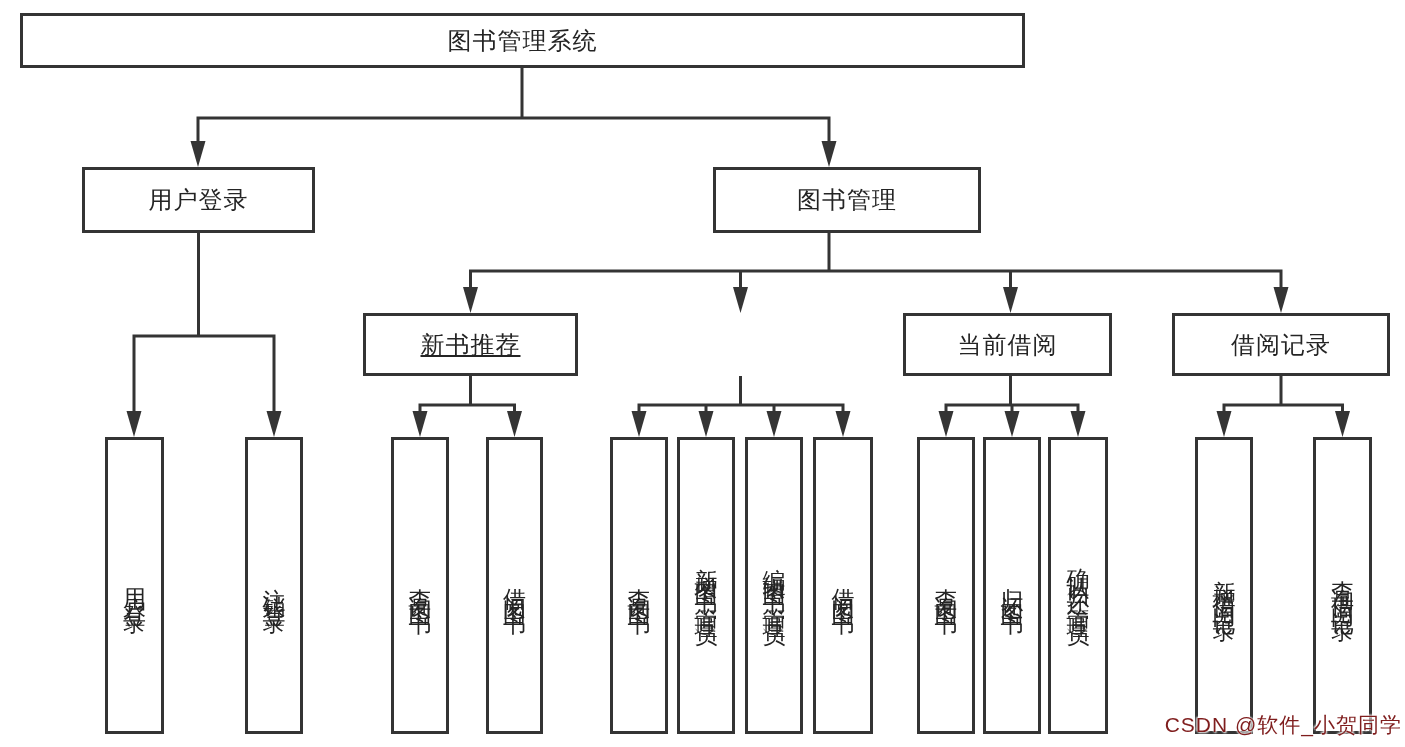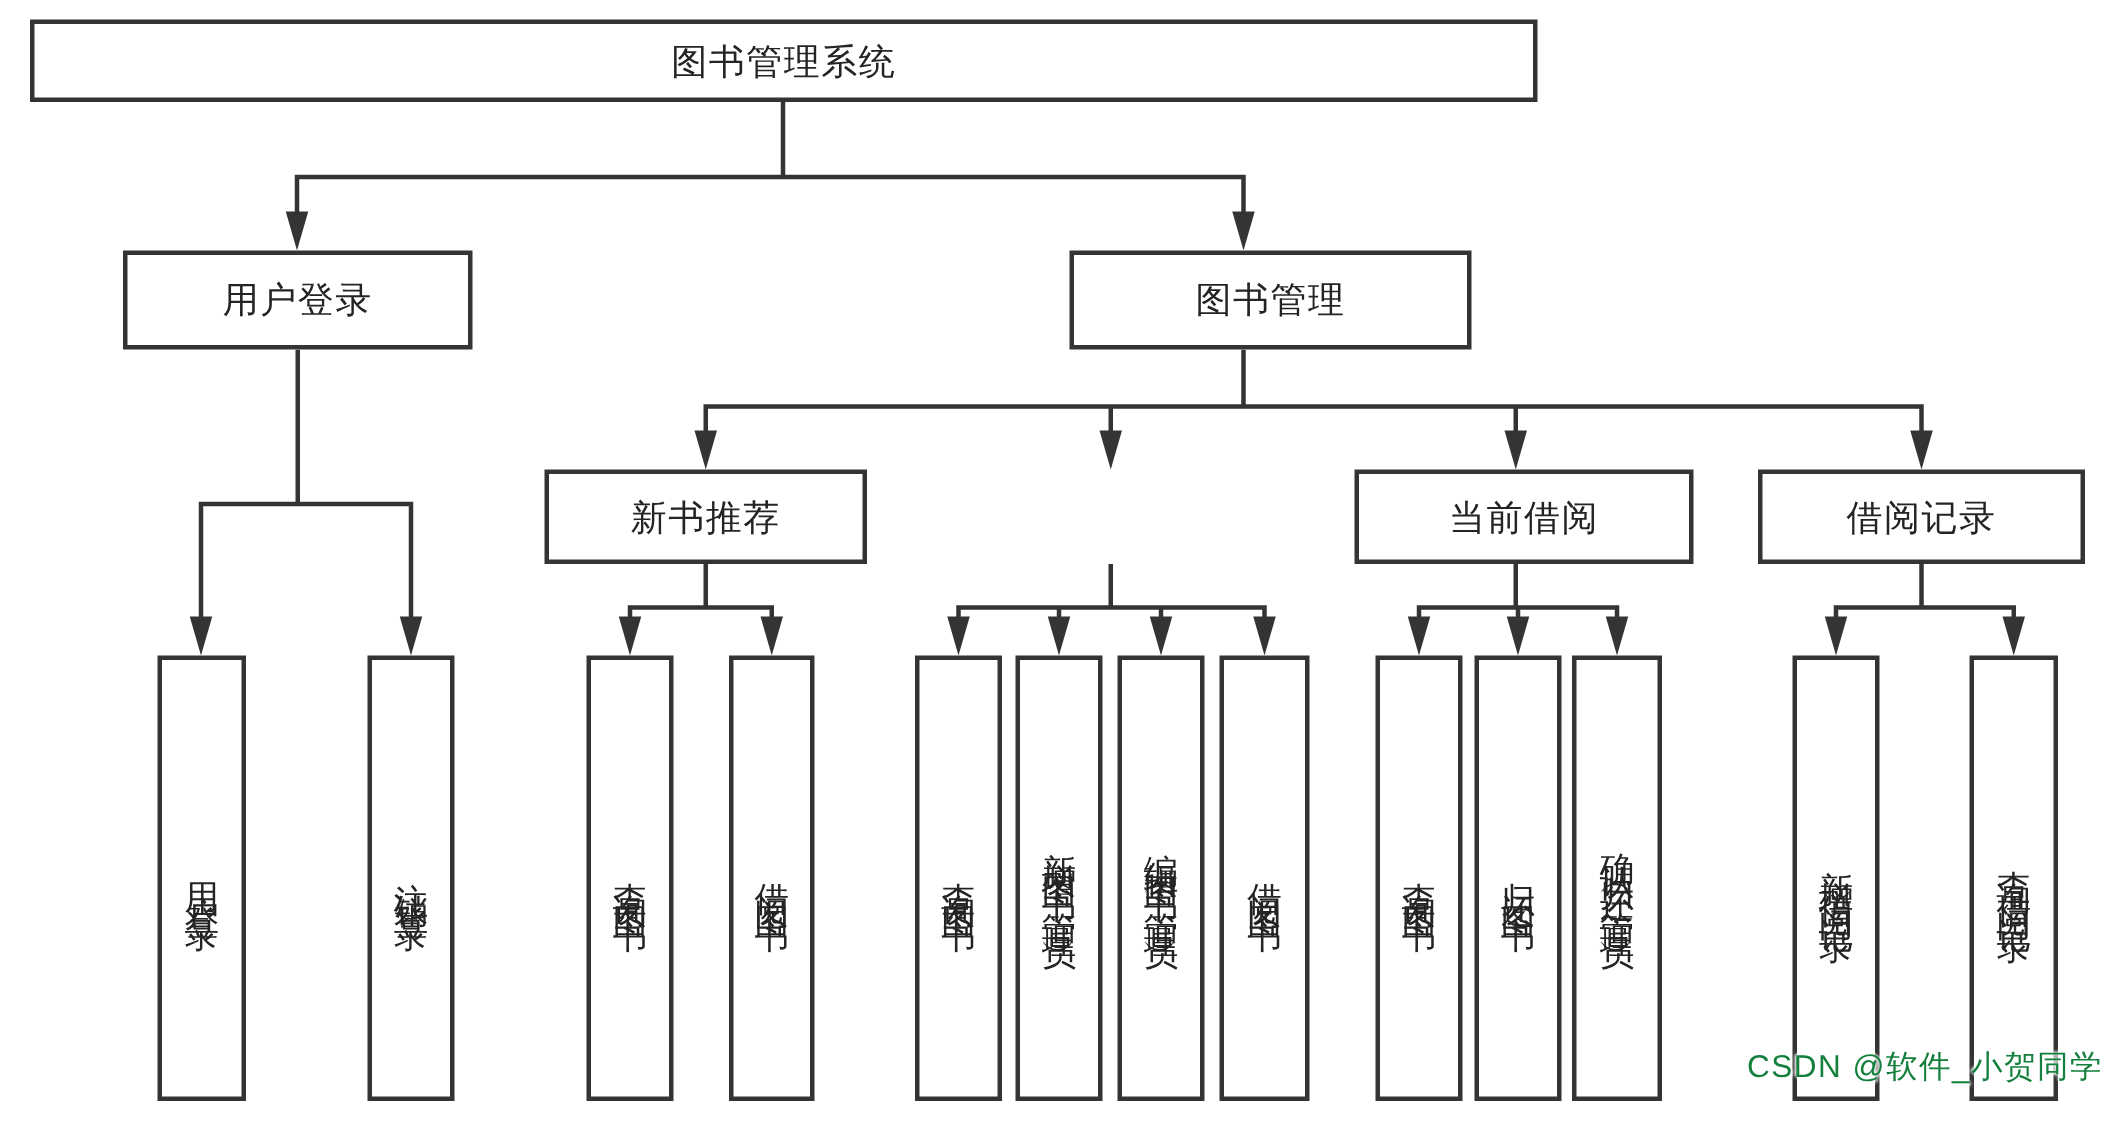--- a/index.html
+++ b/index.html
@@ -32,23 +32,23 @@
   .leaf span {
     writing-mode: vertical-rl;
     text-orientation: mixed;
     font-size: 23px;
     letter-spacing: 8px;
     line-height: 1;
   }
   .watermark {
     position: absolute;
     right: 3px;
-    bottom: 22px;
+    bottom: 8px;
     font-size: 21px;
-    color: #15803d;
+    color: #7f1d1d;
     letter-spacing: 1px;
     text-shadow: 0 0 2px #ffffff, 1px 1px 2px #ffffff, -1px -1px 2px #ffffff;
     z-index: 20;
     white-space: nowrap;
   }
 </style>
 </head>
 <body>
 
 <div id="canvas">
@@ -100,24 +100,24 @@
     <span>图书管理系统</span>
   </div>
 
   <div class="box hnode" style="left:82px; top:167px; width:233px; height:66px;">
     <span>用户登录</span>
   </div>
   <div class="box hnode" style="left:713px; top:167px; width:268px; height:66px;">
     <span>图书管理</span>
   </div>
 
-  <div class="box hnode" style="left:363px; top:313px; width:215px; height:63px;">
+  <div class="box hnode" style="left:363px; top:313px; width:215px; height:63px;text-decoration:underline;">
     <span>新书推荐</span>
   </div>
-  <div class="box hnode" style="left:903px; top:313px; width:226px; height:63px;">
+  <div class="box hnode" style="left:903px; top:313px; width:209px; height:63px;">
     <span>当前借阅</span>
   </div>
   <div class="box hnode" style="left:1172px; top:313px; width:218px; height:63px;">
     <span>借阅记录</span>
   </div>
 
   <div class="box leaf" style="left:105px; top:437px; width:59px; height:297px;">
     <span>用户登录</span>
   </div>
   <div class="box leaf" style="left:245px; top:437px; width:58px; height:297px;">

